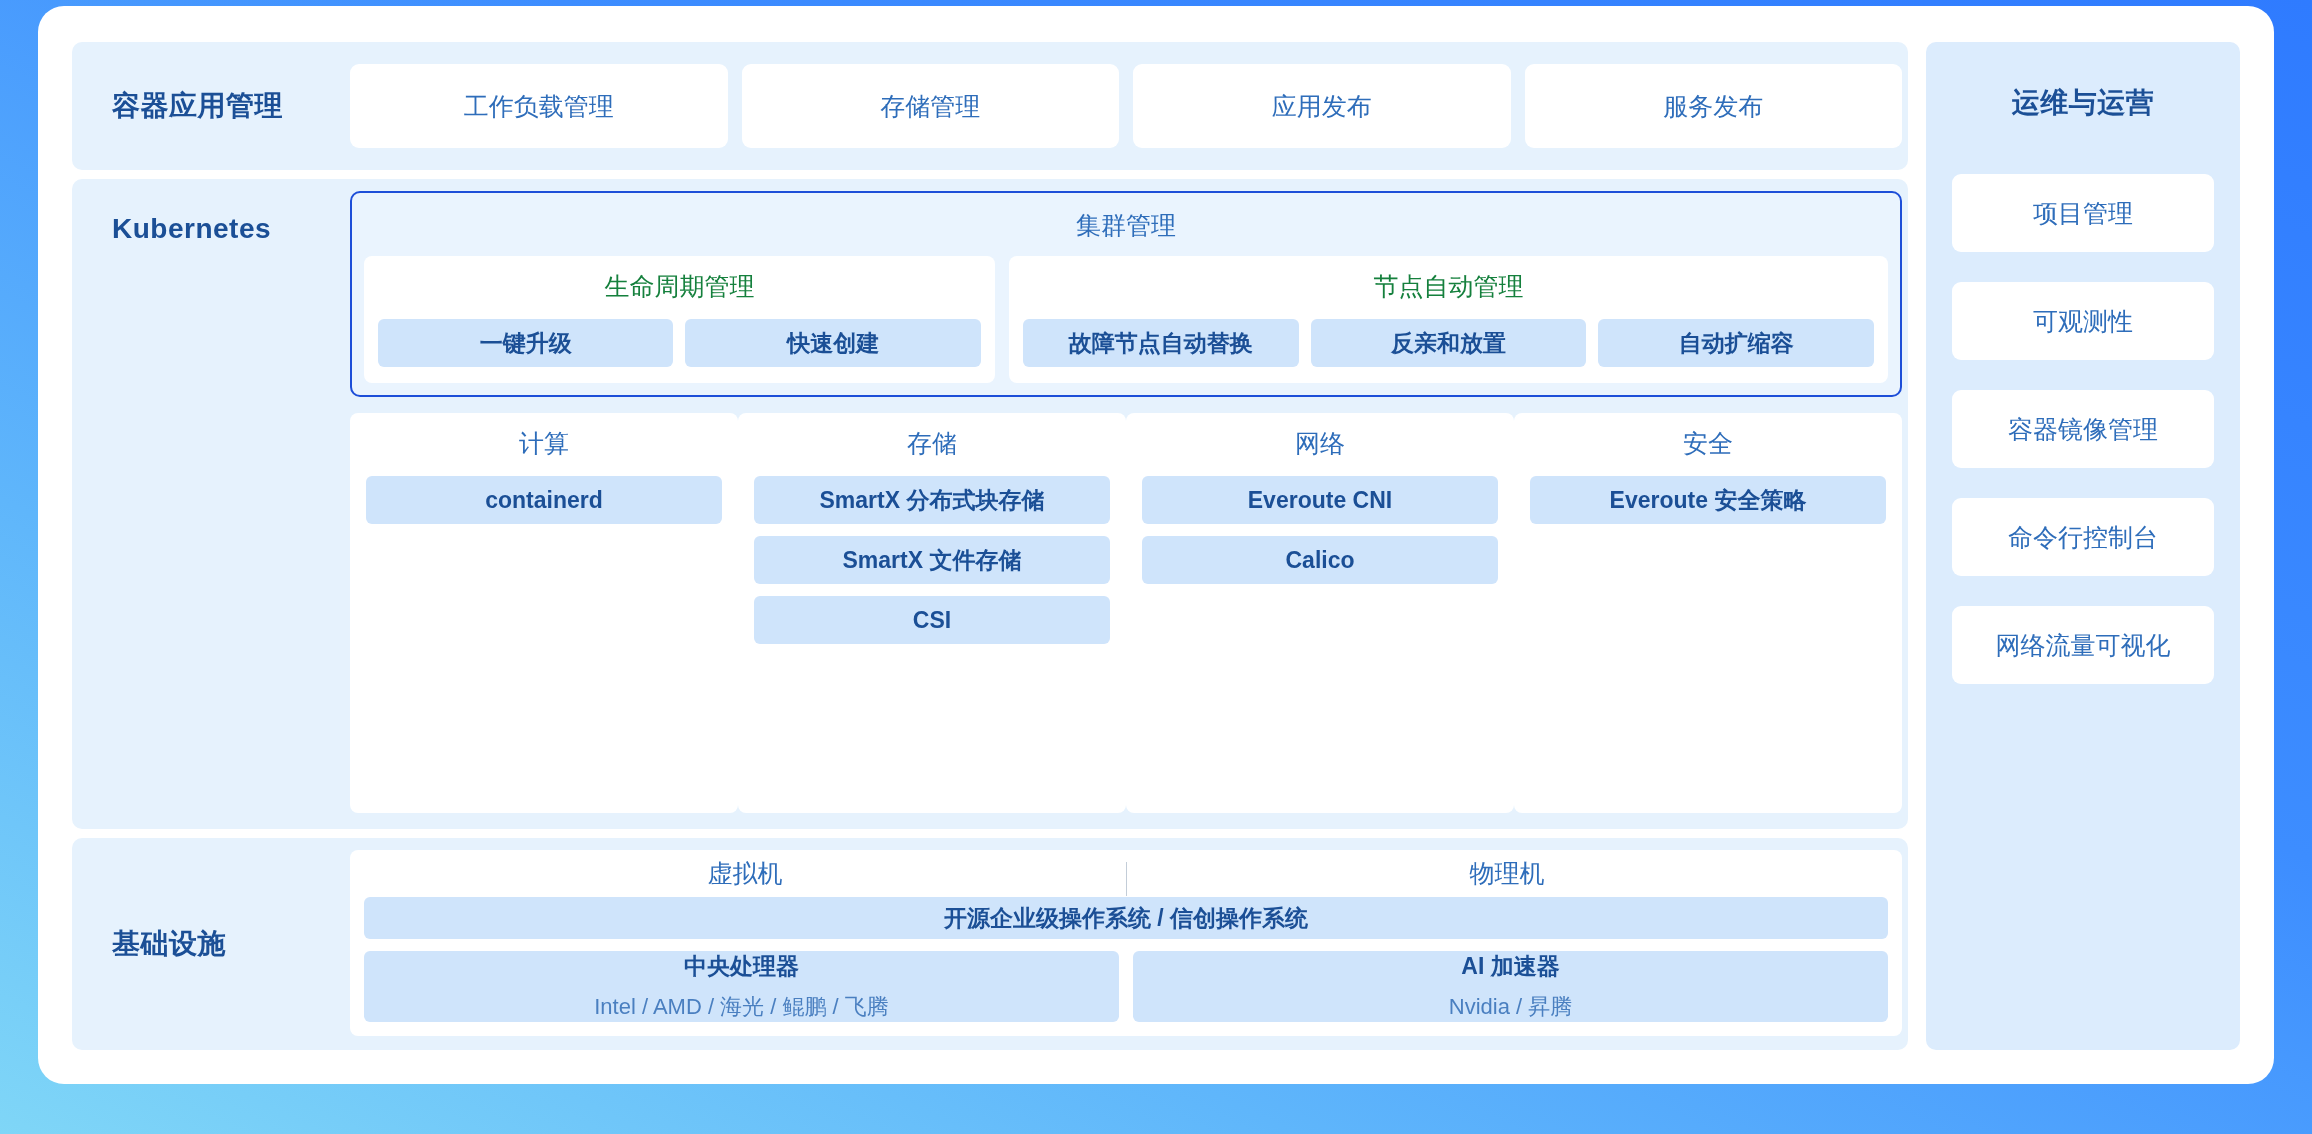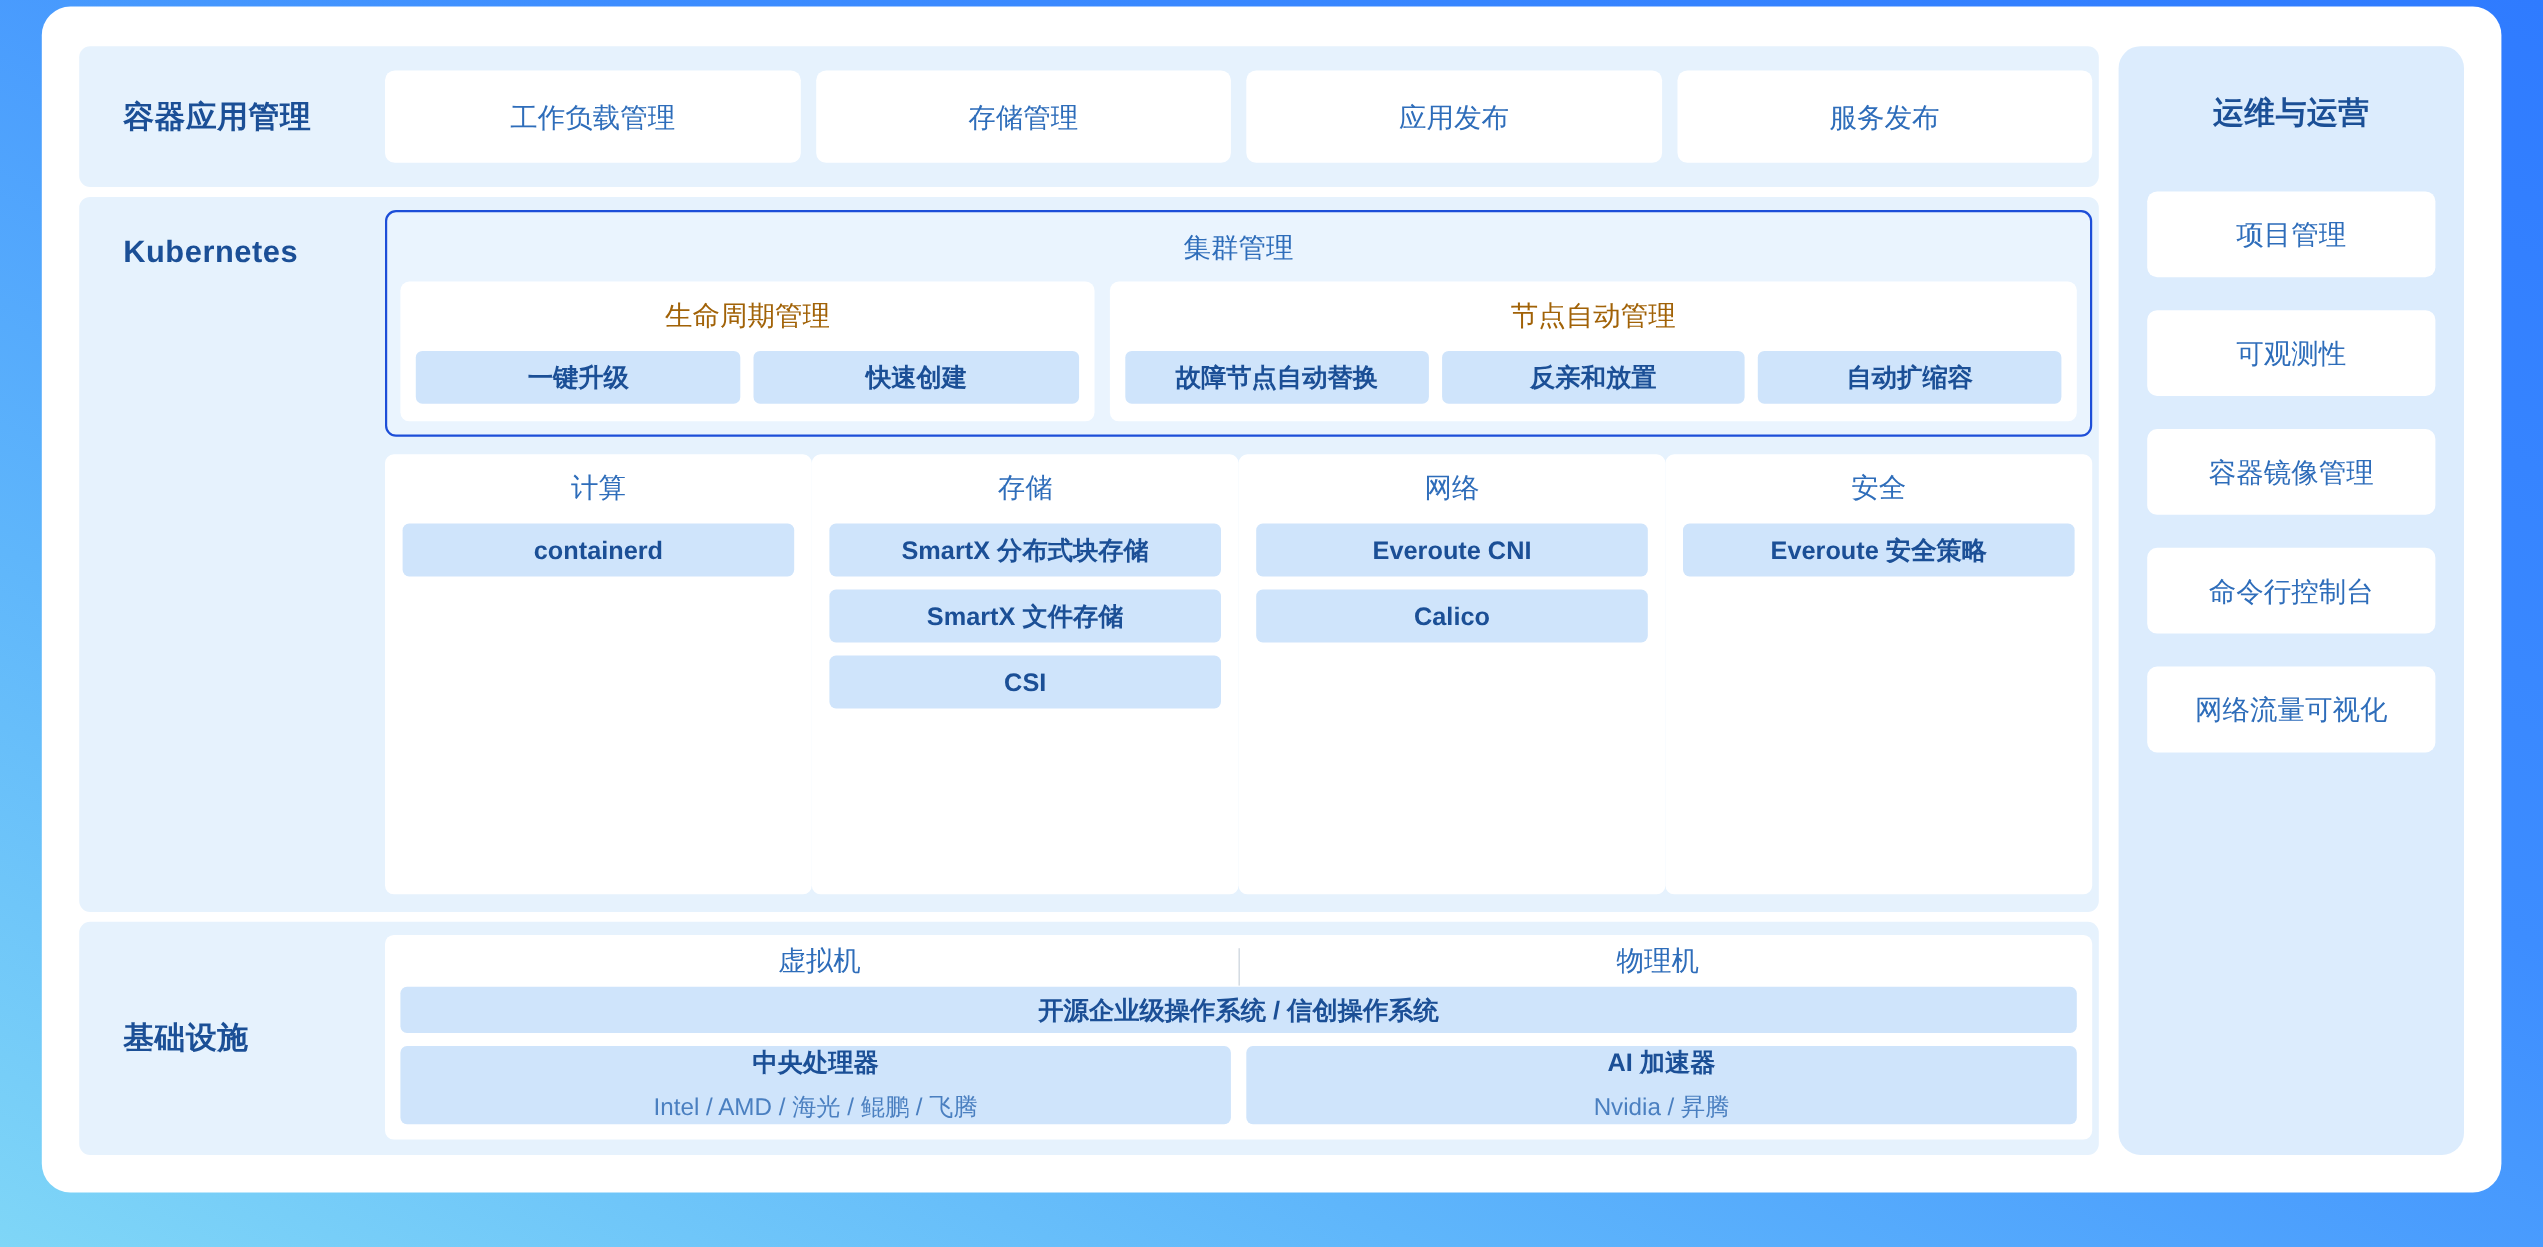--- a/index.html
+++ b/index.html
@@ -111,21 +111,21 @@
     background: #ffffff;
     border-radius: 8px;
     padding: 14px 14px 16px 14px;
     box-sizing: border-box;
   }
   .sub-card.lifecycle { width: 41.4%; }
   .sub-card.nodeauto  { flex: 1; }
   .sub-title {
     text-align: center;
     font-size: 25px;
-    color: #a16207;
+    color: #15803d;
     margin-bottom: 16px;
   }
   .chip-row { display: flex; gap: 12px; }
   .chip {
     flex: 1;
     background: #cfe4fb;
     border-radius: 6px;
     height: 48px;
     display: flex;
     align-items: center;
@@ -227,21 +227,21 @@
   .hw-sub {
     font-size: 22px;
     color: #4a7fc0;
   }
 
   
   .sidebar {
     width: 314px;
     flex: none;
     background: #dcecfd;
-    border-radius: 20px;
+    border-radius: 10px;
     padding: 0 26px 20px 26px;
     box-sizing: border-box;
     display: flex;
     flex-direction: column;
   }
   .sidebar-title {
     text-align: center;
     font-size: 28px;
     font-weight: bold;
     color: #1b4f96;

